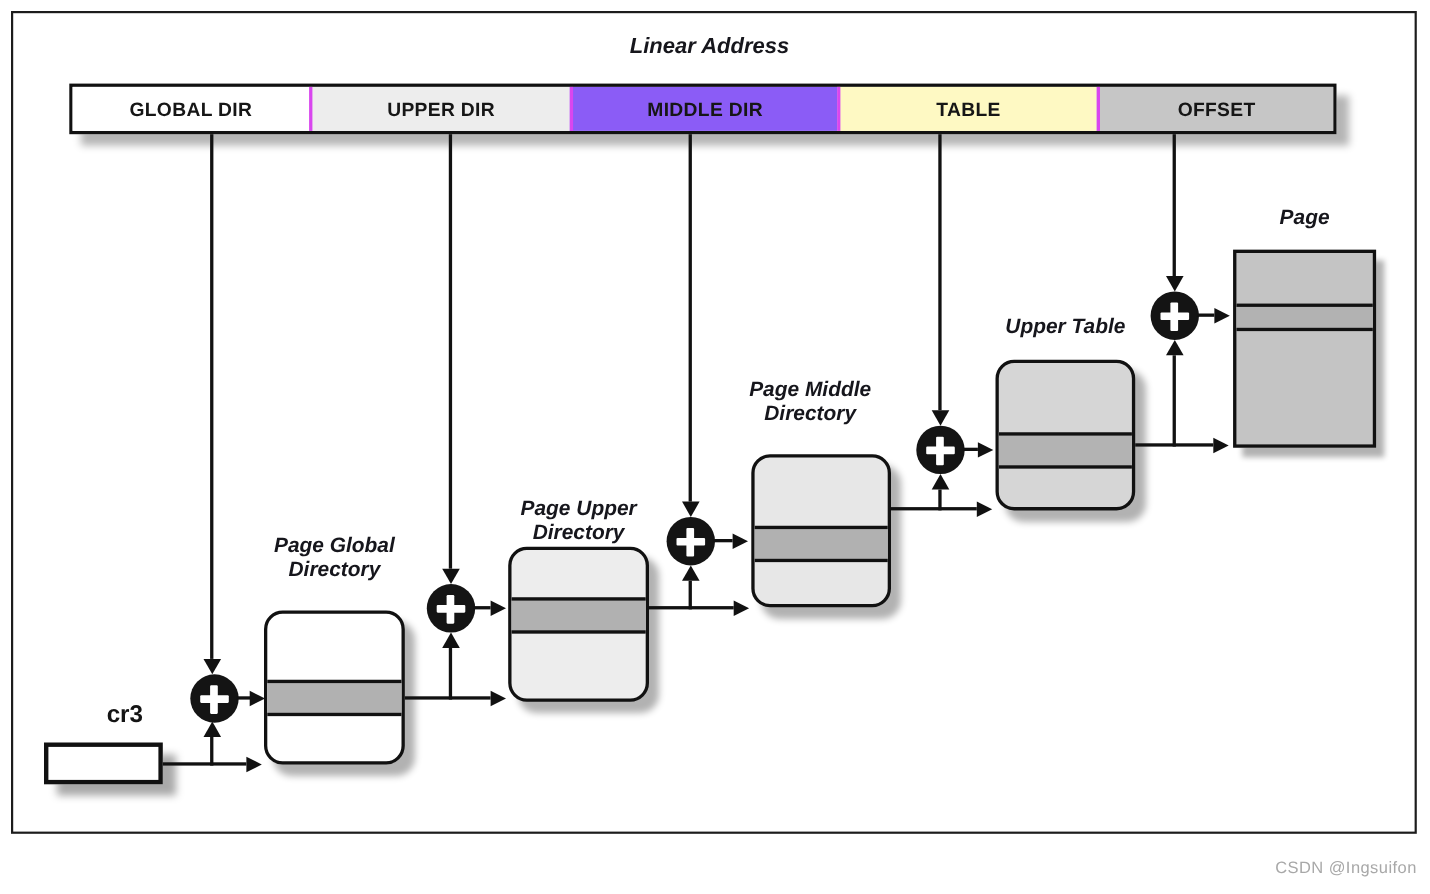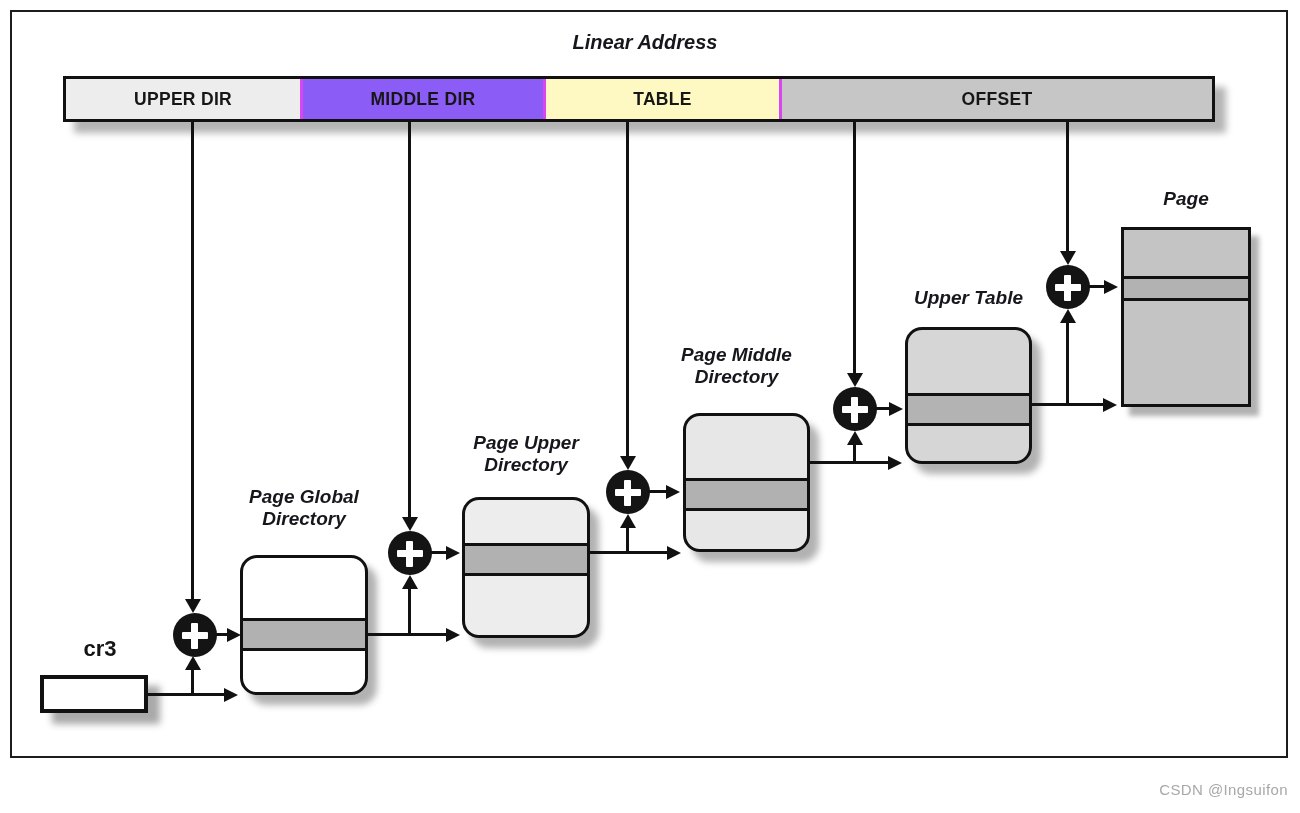--- a/index.html
+++ b/index.html
@@ -25,39 +25,40 @@
   .plus{position:absolute;width:44px;height:44px;border-radius:50%;background:#141414;}
   .plus::before{content:"";position:absolute;left:9px;top:19px;width:26px;height:7px;background:#fff;border-radius:1px;}
   .plus::after{content:"";position:absolute;left:18px;top:10px;width:7px;height:26px;background:#fff;border-radius:1px;}
   .pbox{position:absolute;border:3px solid #111;border-radius:17px;box-sizing:border-box;
         box-shadow:9px 10px 7px #b2b2b2;}
   .band{position:absolute;left:0;right:0;height:27px;border-top:3px solid #111;border-bottom:3px solid #111;}
   .page-box{position:absolute;border:3px solid #111;box-sizing:border-box;box-shadow:8px 9px 5px #b2b2b2;}
   .page-band{position:absolute;left:0;right:0;height:19px;border-top:3px solid #111;border-bottom:3px solid #111;}
   .tbl-label{position:absolute;text-align:center;font-style:italic;font-weight:700;
              font-size:19px;line-height:1.17;color:#16161c;}
-  .cr3-label{position:absolute;left:70px;top:636px;width:60px;text-align:center;
+  .cr3-label{position:absolute;left:70px;top:636px;width:60px;text-align:right;
              font-size:22px;font-weight:600;color:#141414;}
   .cr3-box{position:absolute;left:40px;top:675px;width:108px;height:38px;border:4px solid #111;
            box-sizing:border-box;background:#fff;box-shadow:12px 11px 7px #a9a9a9;}
   .caption{position:absolute;left:10px;top:763px;font-family:"Liberation Serif",serif;
            font-style:italic;font-size:27px;color:#121212;}
   .watermark{position:absolute;left:1040px;top:781px;width:248px;text-align:right;
              font-size:15px;color:#a8a8a8;letter-spacing:.4px;}
 </style>
 </head>
 <body>
 
 <div id="stage">
 
   <div class="frame"></div>
 
   <div class="la-title">Linear Address</div>
 
   <div class="addr-bar">
+    <div class="seg" style="flex: 0 0 215px; background: rgb(255, 255, 255);">GLOBAL DIR</div>
     <div class="seg" style="flex: 0 0 234px; background: rgb(237, 237, 237);">UPPER DIR</div>
     <div class="seg" style="flex: 0 0 240px; background: #8b5cf6;">MIDDLE DIR</div>
     <div class="seg" style="flex: 0 0 233px; background: #fef9c3;">TABLE</div>
     <div class="seg" style="flex: 1 1 auto; background: rgb(198, 198, 198);">OFFSET</div>
   </div>
 
   <div class="vline" style="left:191px;top:122px;height:477px"></div>
   <div class="arrow-dn" style="left:185px;top:599px"></div>
   <div class="vline" style="left:408px;top:122px;height:395px"></div>
   <div class="arrow-dn" style="left:402px;top:517px"></div>
@@ -95,21 +96,21 @@
 
   <div class="tbl-label" style="left:240px;top:486px;width:128px">Page Global Directory</div>
   <div class="pbox" style="left: 240px; top: 555px; width: 128px; height: 140px; background: rgb(255, 255, 255);">
     <div class="band" style="top: 60px; background: rgb(177, 177, 177);"></div>
   </div>
   <div class="hline" style="left:368px;top:633px;width:78px"></div>
   <div class="arrow-r" style="left:446px;top:628px"></div>
   <div class="vline" style="left:408px;top:589px;height:47px"></div>
   <div class="arrow-up" style="left:402px;top:575px"></div>
 
-  <div class="tbl-label" style="left:462px;top:432px;width:128px">Page Upper Directory</div>
+  <div class="tbl-label" style="left:462px;top:452px;width:128px">Page Upper Directory</div>
   <div class="pbox" style="left: 462px; top: 497px; width: 128px; height: 141px; background: rgb(237, 237, 237);">
     <div class="band" style="top: 43px; background: rgb(177, 177, 177);"></div>
   </div>
   <div class="hline" style="left:590px;top:551px;width:77px"></div>
   <div class="arrow-r" style="left:667px;top:546px"></div>
   <div class="vline" style="left:626px;top:528px;height:26px"></div>
   <div class="arrow-up" style="left:620px;top:514px"></div>
 
   <div class="tbl-label" style="left:673px;top:344px;width:127px">Page Middle Directory</div>
   <div class="pbox" style="left: 683px; top: 413px; width: 127px; height: 139px; background: rgb(231, 231, 231);">

